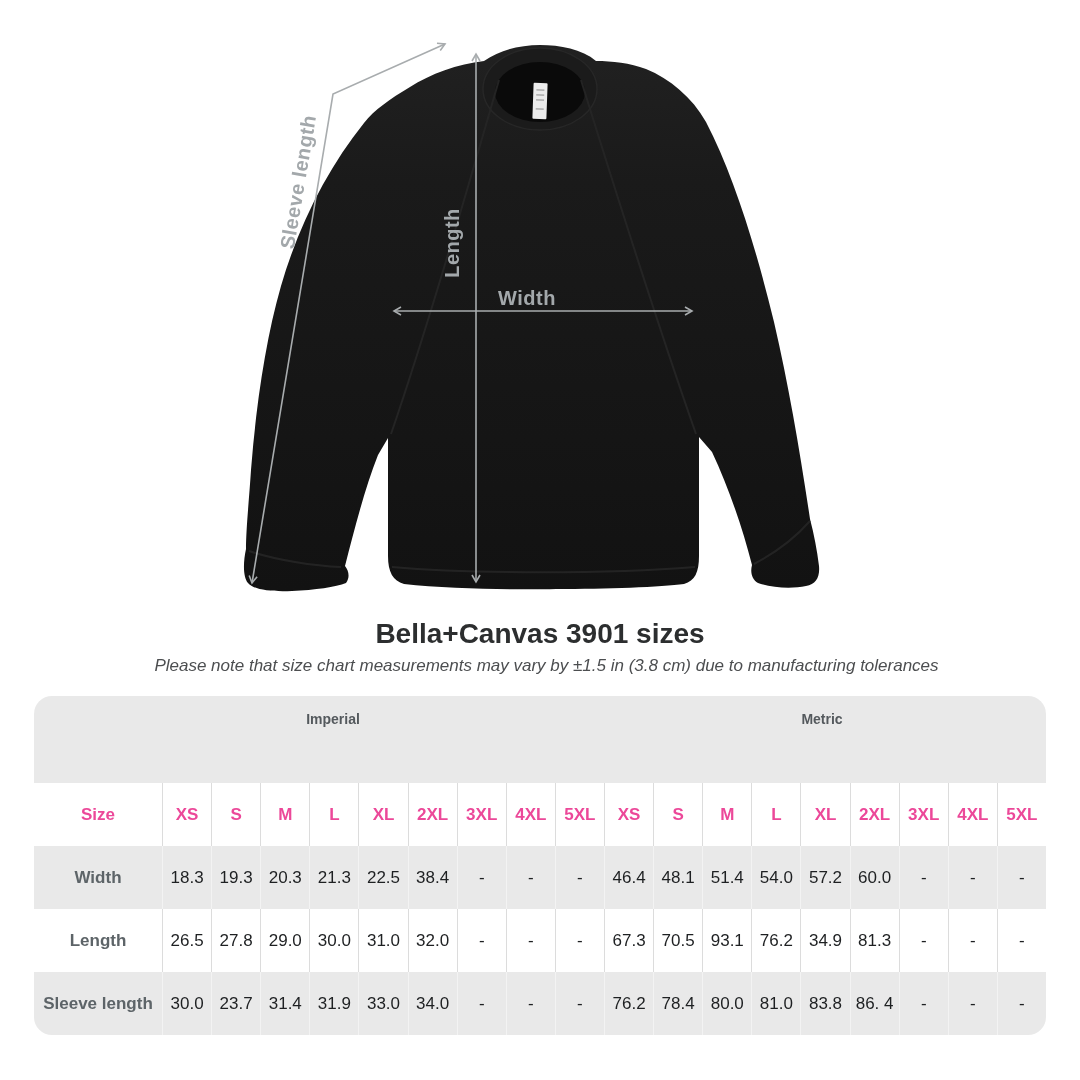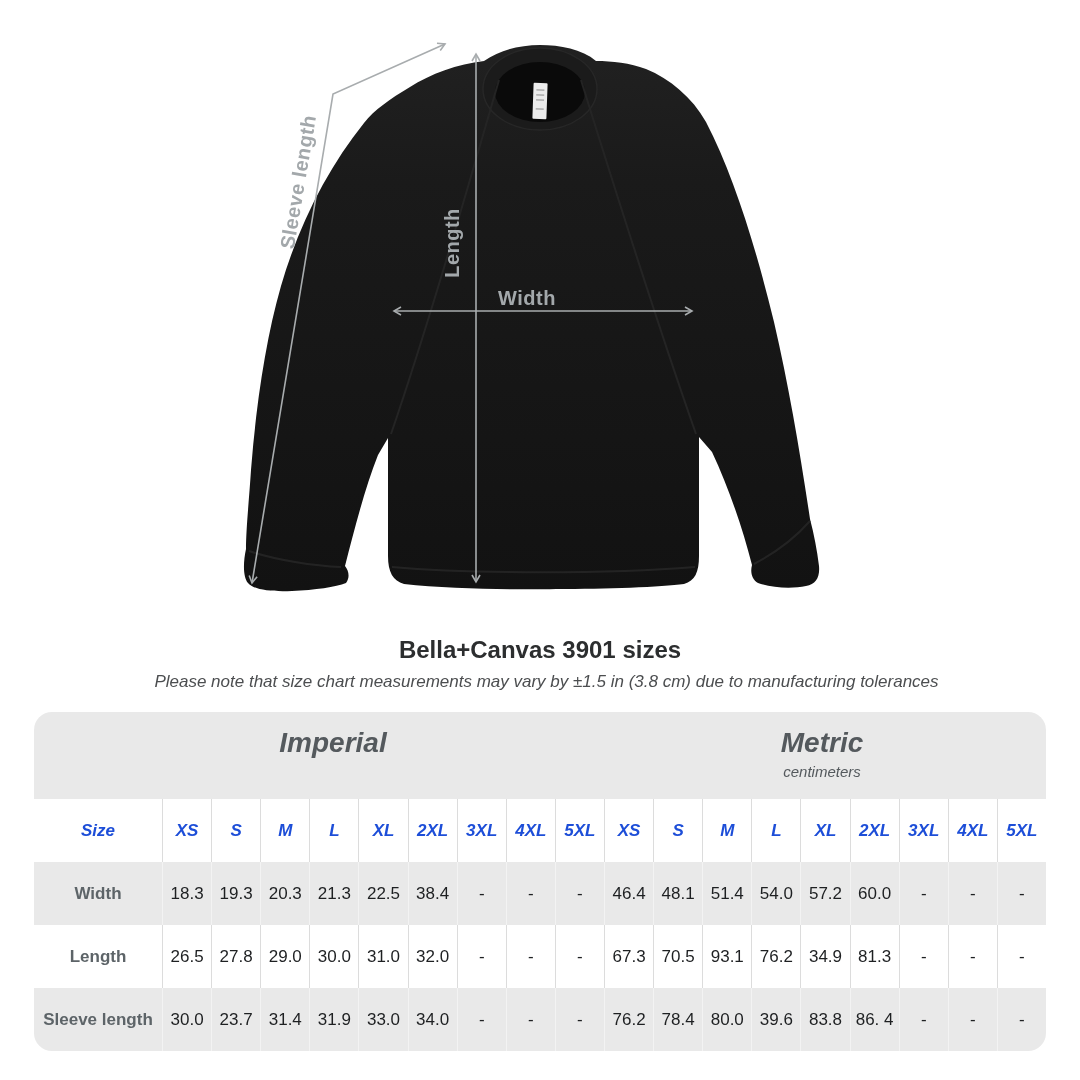--- a/index.html
+++ b/index.html
@@ -8,40 +8,40 @@
 
   
   .diagram-wrap{width:1080px;height:618px;}
 
   .measure-line{stroke:#a8acae;stroke-width:1.6;fill:none;}
   .mlabel{fill:#a3a8ab;font-size:20px;font-weight:bold;letter-spacing:0.5px;}
   .seam{stroke:#262626;stroke-width:2;fill:none;opacity:0.9;}
 
   
   .title-section{text-align:center;}
-  .page-title{margin-top:16px;font-size:24px;line-height:32px;font-weight:bold;color:#2c2e2f;}
+  .page-title{margin-top:0;font-size:28px;line-height:32px;font-weight:bold;color:#2c2e2f;}
   .tolerance-note{margin-top:5px;font-size:17px;line-height:22px;font-style:italic;color:#4c4e50;padding-left:13px;}
 
   
   .card{width:1012px;margin:19px auto 0 auto;border-radius:18px;overflow:hidden;background:#ffffff;}
   .band{position:relative;height:87px;background:#e9e9e9;}
   .band-group{position:absolute;top:15px;text-align:center;color:#54595d;}
   .band-group.imperial{left:0;width:598px;}
   .band-group.metric{left:580px;width:416px;}
-  .g-label{font-size:28px;font-weight:bold;font-style:italic;}
+  .g-label{font-size:14px;font-weight:bold;}
   .g-unit{margin-top:4px;font-size:15px;font-style:italic;}
 
   .trow{display:grid;grid-template-columns:128px repeat(18,1fr);height:63px;}
   .cell{display:flex;align-items:center;justify-content:center;border-left:1px solid #dcdcdc;
         font-size:17px;color:#1e2022;}
   .cell:first-child{border-left:none;}
   .trow.shade{background:#e9e9e9;}
   .trow.shade .cell{border-left-color:#f3f3f3;}
   .trow.shade .cell:first-child{border-left:none;}
-  .colhead{font-weight:bold;color:#1d4ed8;font-style:italic;}
+  .colhead{font-weight:bold;color:#ec4899;}
   .rowlabel{font-weight:bold;color:#5d6468;}
 </style>
 </head>
 <body>
 
 <div class="page">
 
   <div class="diagram-wrap">
     <svg width="1080" height="618" viewBox="0 0 1080 618">
       <defs>
@@ -121,21 +121,20 @@
   </div>
 
   <div class="card">
 
     <div class="band">
       <div class="band-group imperial">
         <div class="g-label">Imperial</div>
       </div>
       <div class="band-group metric">
         <div class="g-label">Metric</div>
-        <div class="g-unit">centimeters</div>
       </div>
     </div>
 
     <div class="trow thead">
       <div class="cell colhead">Size</div>
       <div class="cell colhead">XS</div>
       <div class="cell colhead">S</div>
       <div class="cell colhead">M</div>
       <div class="cell colhead">L</div>
       <div class="cell colhead">XL</div>
@@ -205,21 +204,21 @@
       <div class="cell">31.4</div>
       <div class="cell">31.9</div>
       <div class="cell">33.0</div>
       <div class="cell">34.0</div>
       <div class="cell">-</div>
       <div class="cell">-</div>
       <div class="cell">-</div>
       <div class="cell">76.2</div>
       <div class="cell">78.4</div>
       <div class="cell">80.0</div>
-      <div class="cell">39.6</div>
+      <div class="cell">81.0</div>
       <div class="cell">83.8</div>
       <div class="cell">86. 4</div>
       <div class="cell">-</div>
       <div class="cell">-</div>
       <div class="cell">-</div>
     </div>
 
   </div>
 </div>
 

